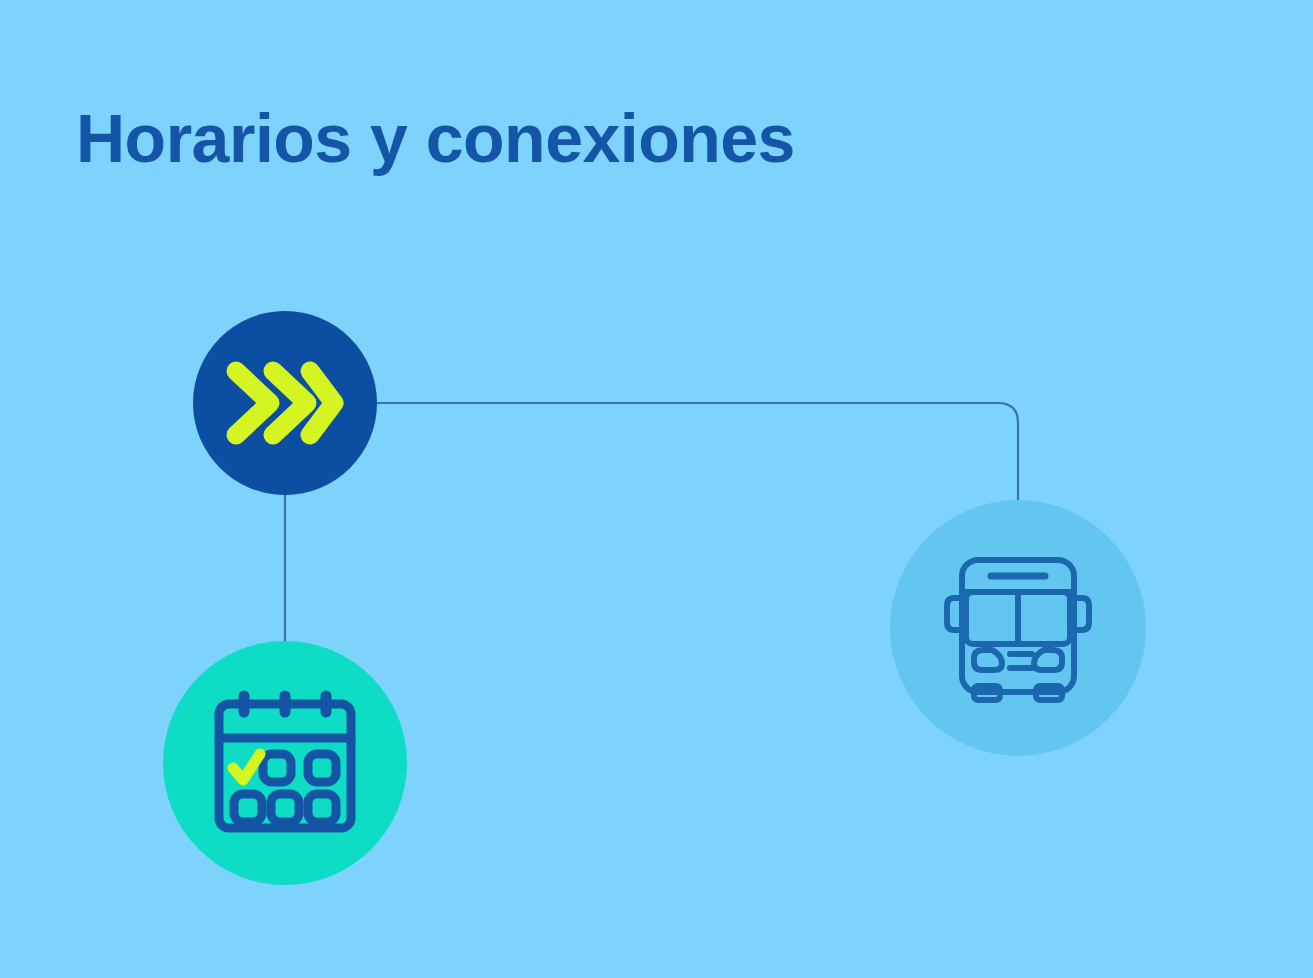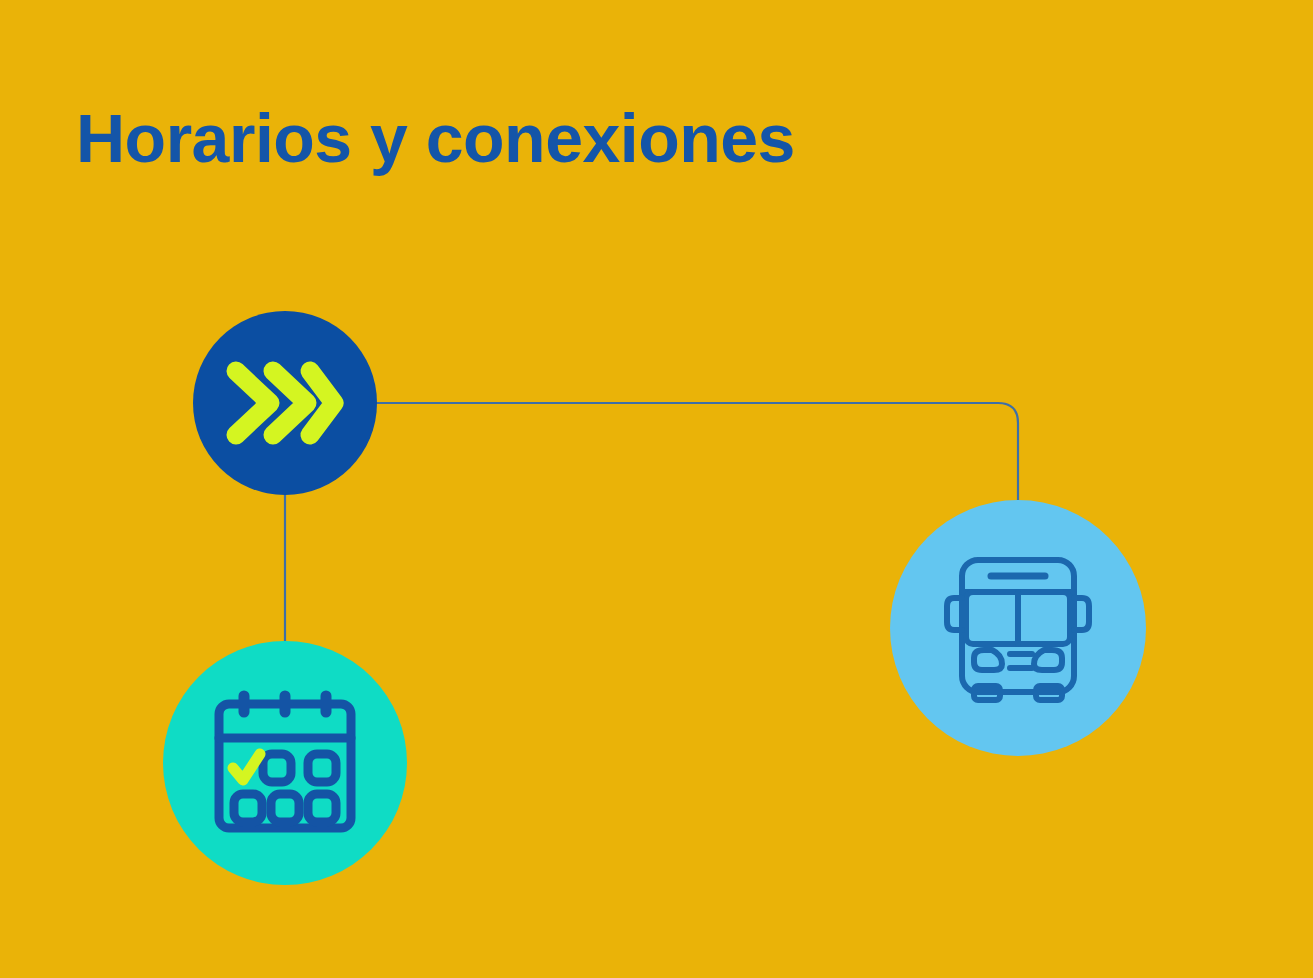--- a/index.html
+++ b/index.html
@@ -10,21 +10,21 @@
     width: 1313px;
     height: 978px;
     background: #ffffff;
     font-family: "Liberation Sans", sans-serif;
     overflow: hidden;
   }
   #slide {
     position: relative;
     width: 1313px;
     height: 978px;
-    background: #eab308;
+    background: #7dd3fc;
   }
   #slide-title {
     position: absolute;
     left: 76px;
     top: 103px;
     font-size: 68px;
     font-weight: bold;
     color: #1455a8;
     letter-spacing: -0.5px;
     white-space: nowrap;

